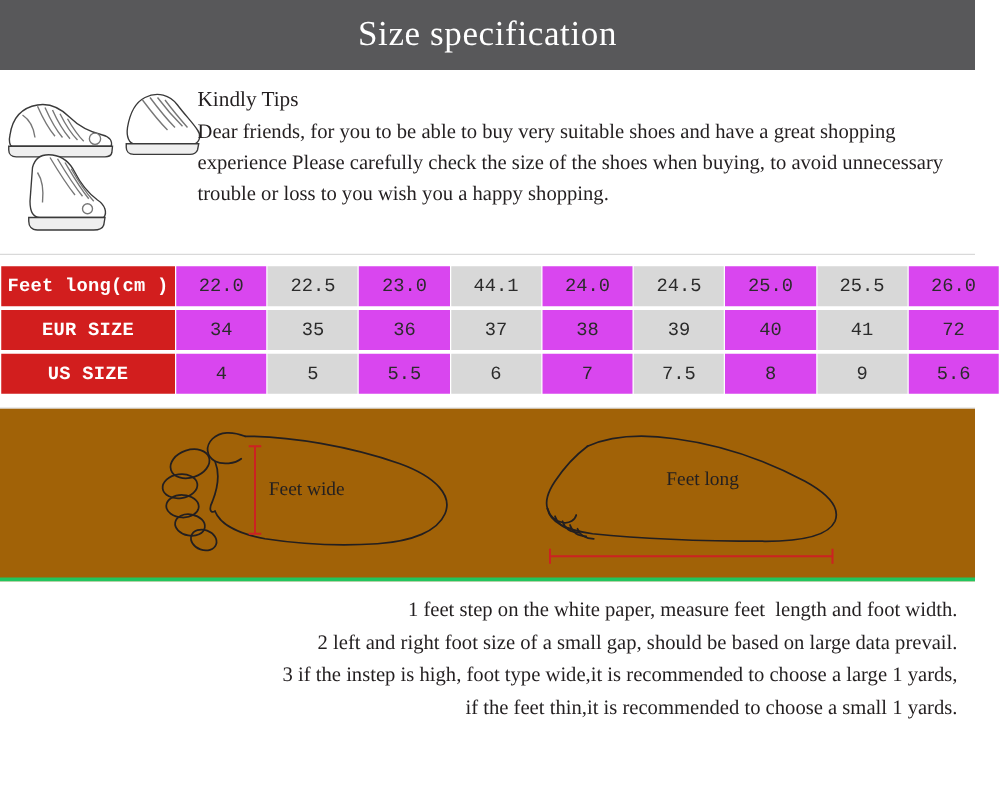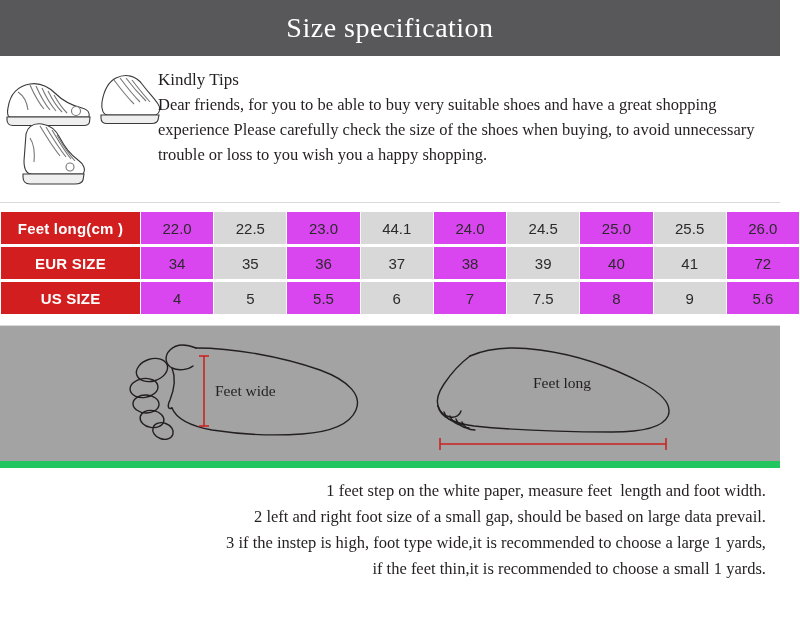--- a/index.html
+++ b/index.html
@@ -75,21 +75,21 @@
     border-collapse: separate;
     border-spacing: 1px 3px;
     width: 800px;
     table-layout: fixed;
   }
   table.size-table td {
     height: 30px;
     text-align: center;
     vertical-align: middle;
     font-size: 15px;
-    font-family: Liberation Sans, sans-serif;
+    font-family: Liberation Mono, monospace;
   }
   td.row-label {
     background: #d21e1e;
     color: #ffffff;
     font-weight: bold;
     font-size: 15.5px;
     width: 137px;
     letter-spacing: 0.2px;
   }
   td.cell-a {
@@ -98,22 +98,22 @@
   }
   td.cell-b {
     background: #d8d8d8;
     color: #2b2b2b;
   }
 
   
   .diagram {
     position: relative;
     height: 135px;
-    border-bottom: 7px solid #22c55e;
-    background: #a3a3a3;
+    border-bottom: 3px solid #22c55e;
+    background: #a16207;
   }
   .diagram svg { display: block; }
   .diagram-label {
     position: absolute;
     font-size: 15.5px;
     font-family: "Liberation Serif", serif;
     color: #231f20;
   }
   .label-wide { left: 215px; top: 56px; }
   .label-long { left: 533px; top: 48px; }

